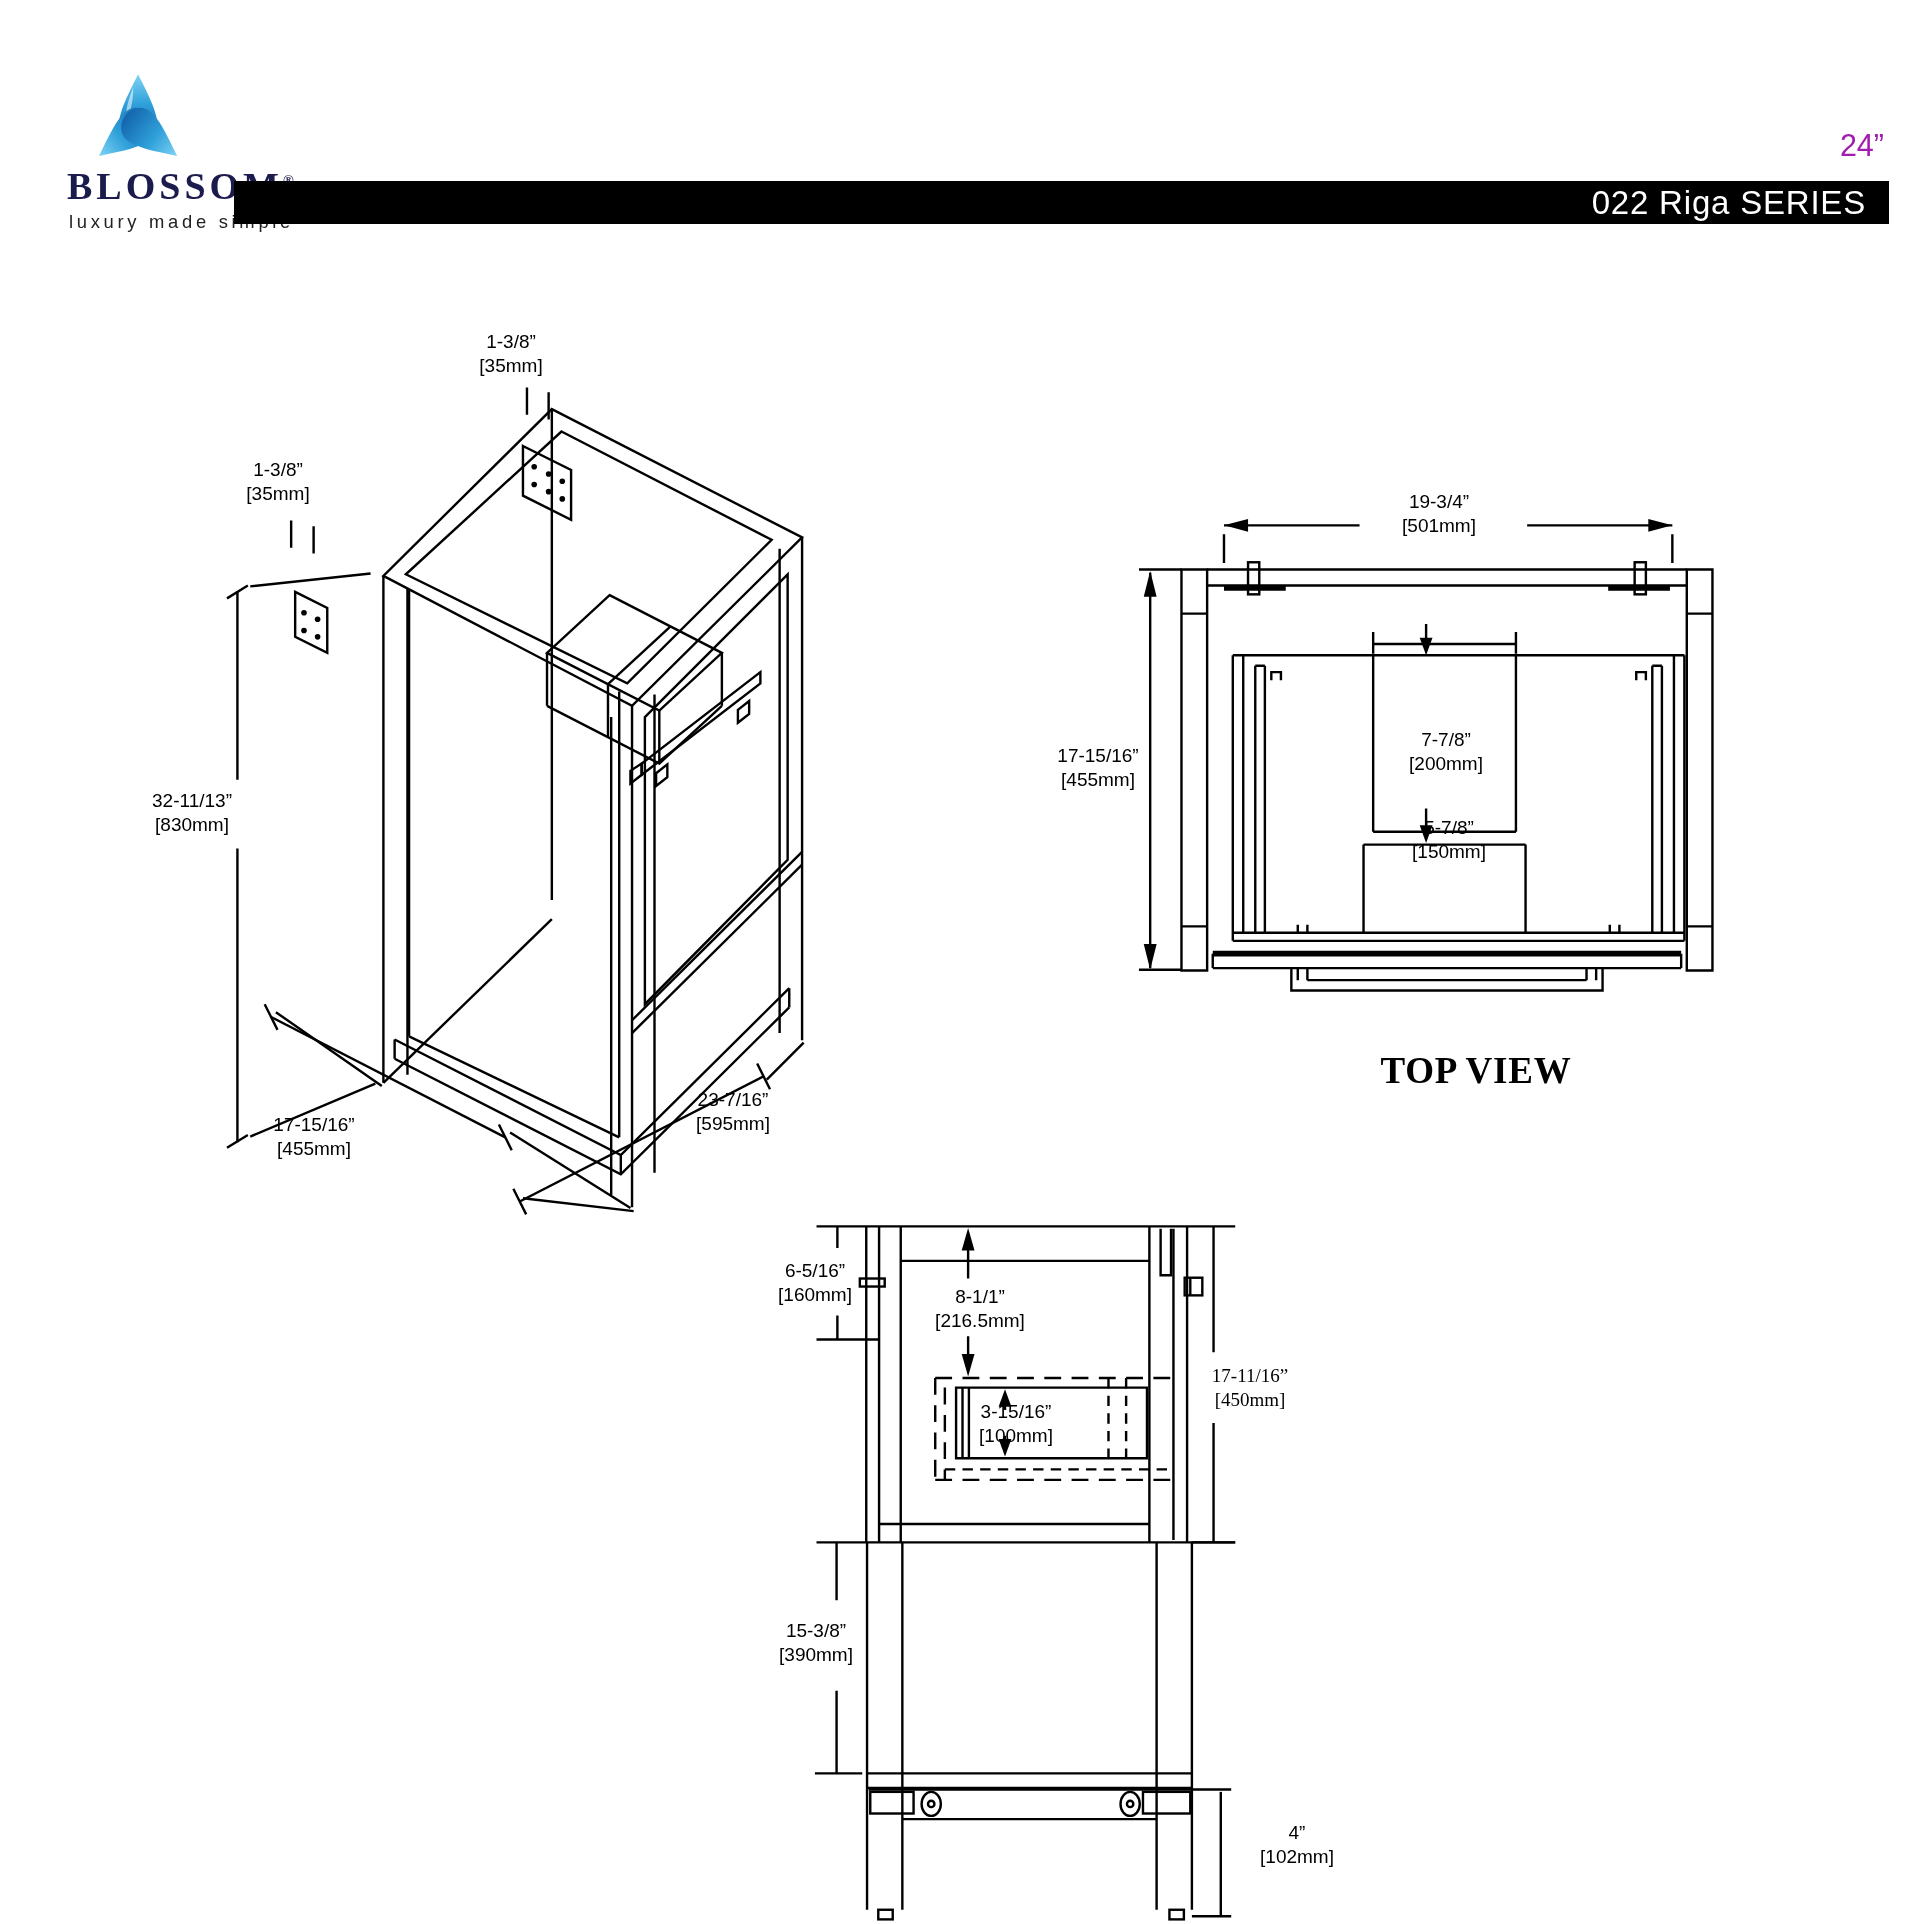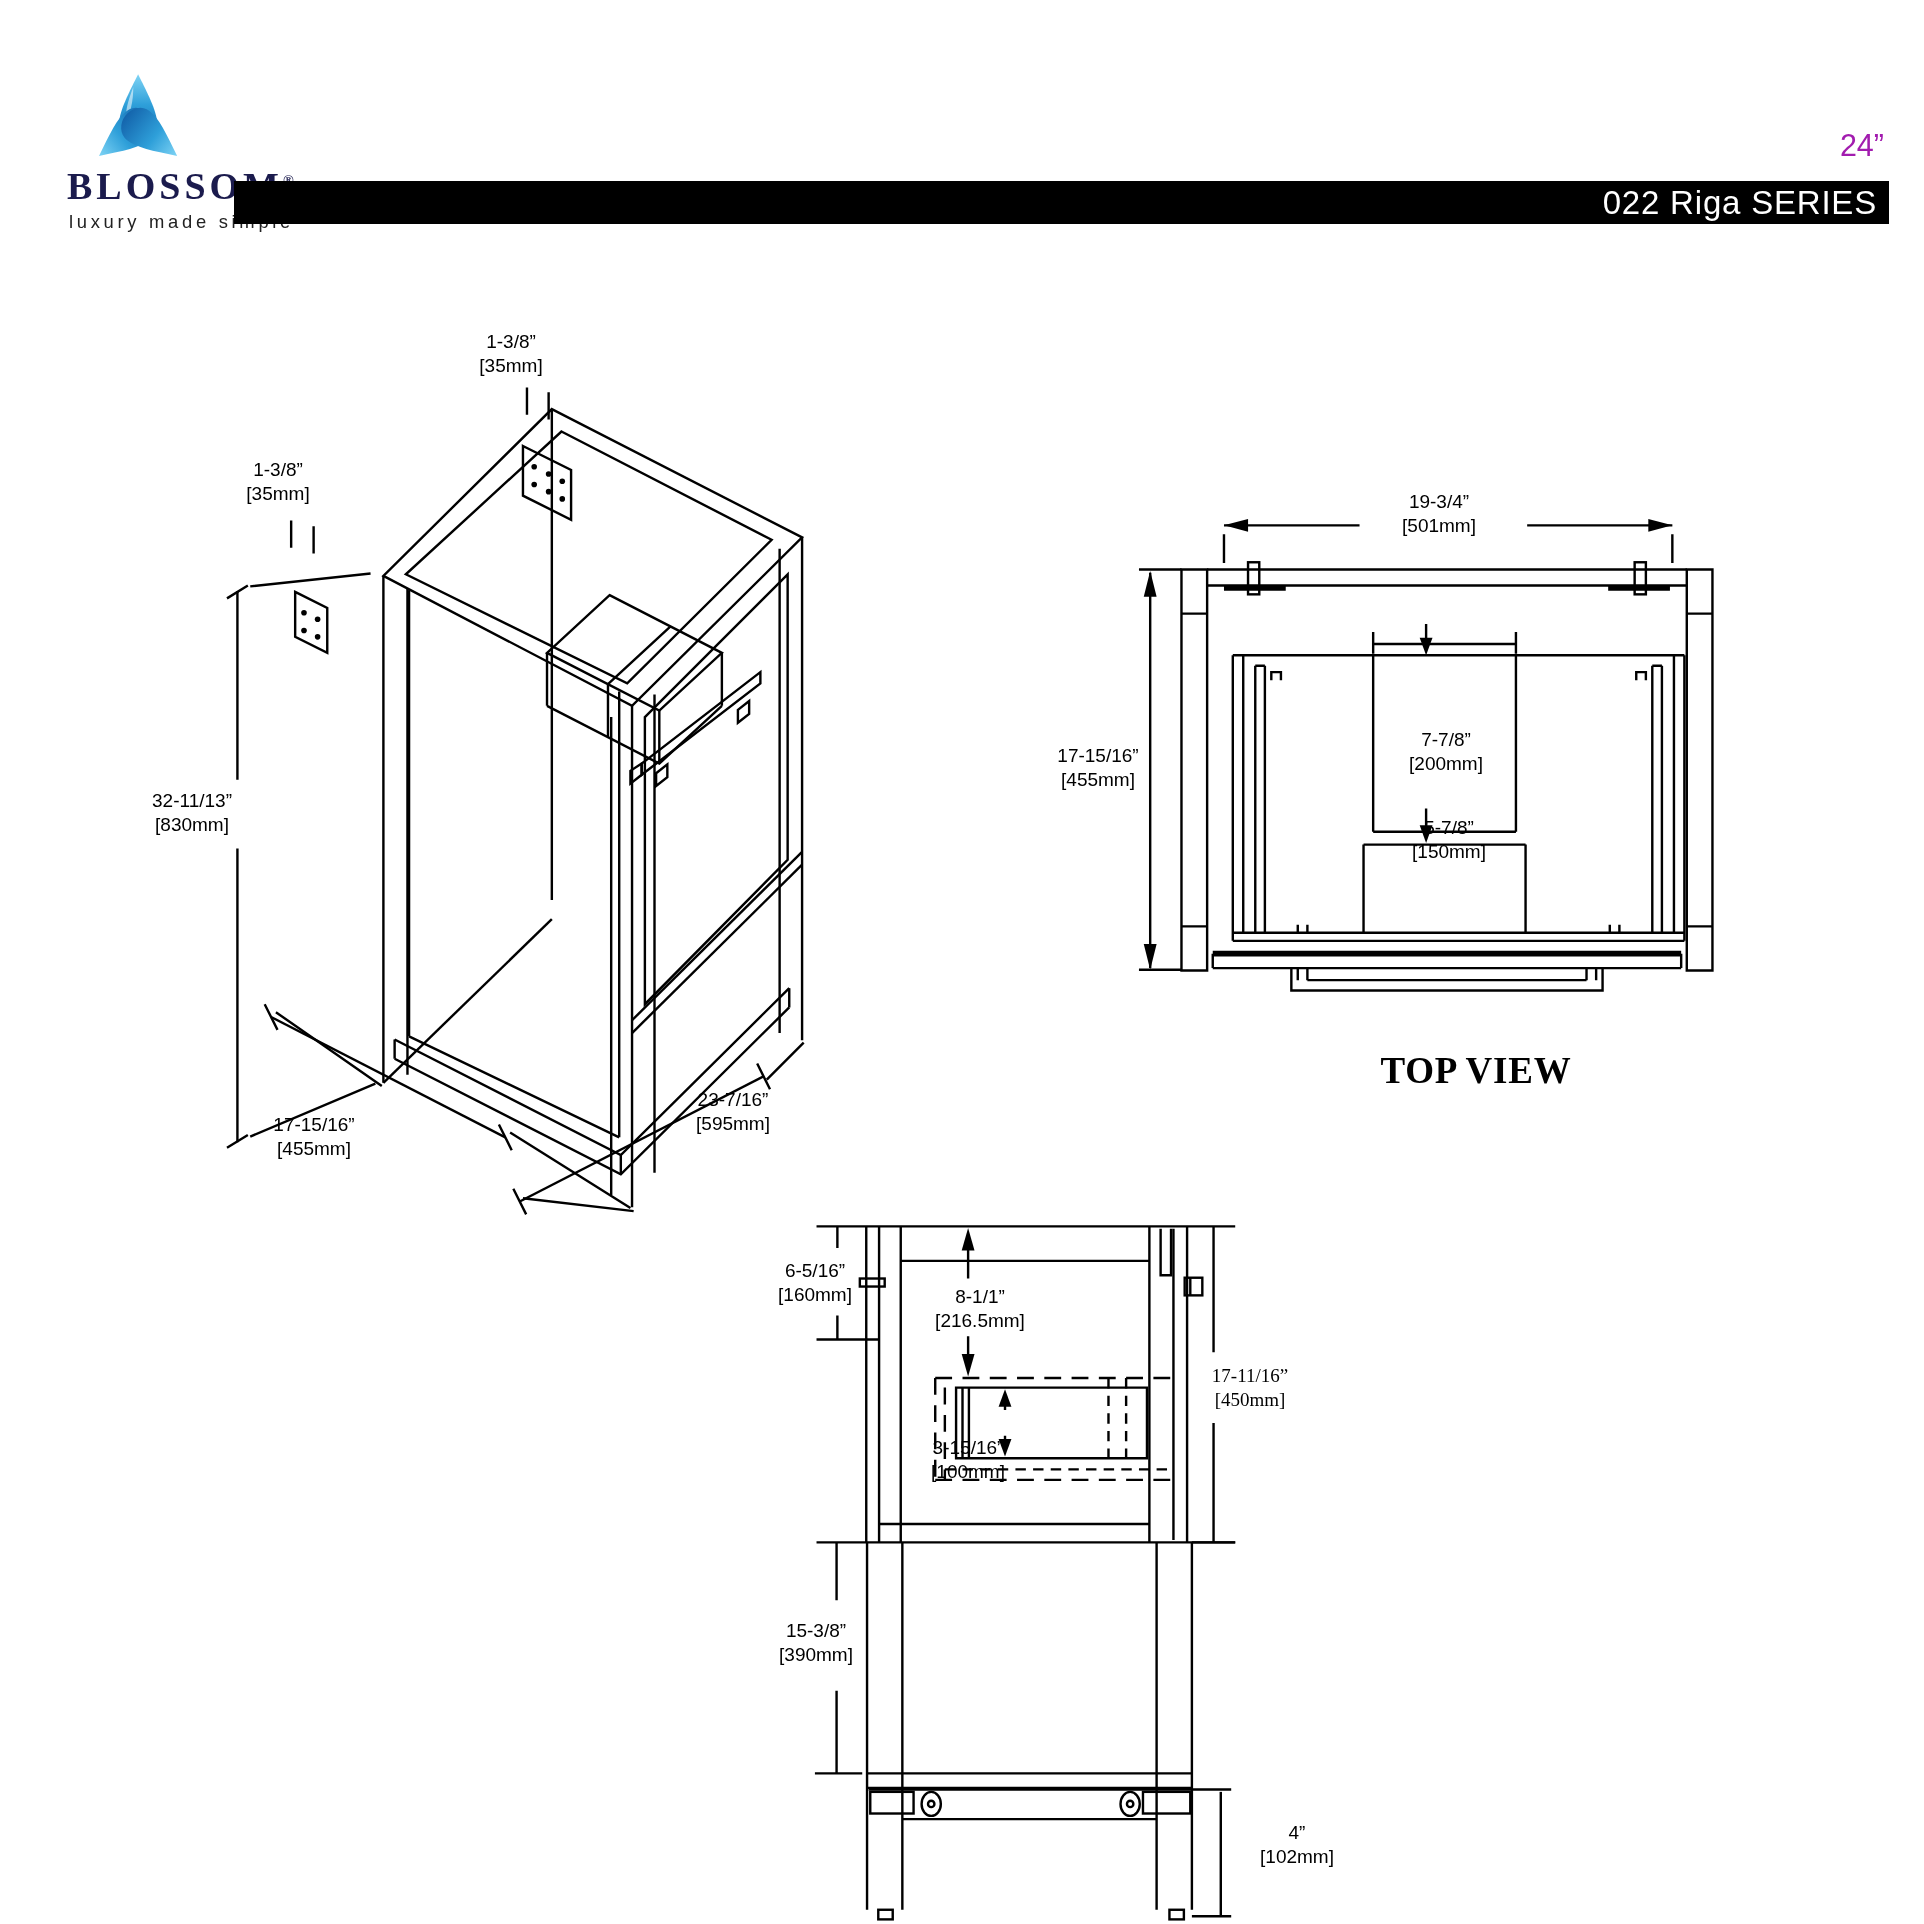--- a/index.html
+++ b/index.html
@@ -14,21 +14,21 @@
   svg .dot{fill:#000;stroke:none;}
   .dim{position:absolute;transform:translate(-50%,-50%);text-align:center;
        font-size:19px;line-height:1.24;white-space:nowrap;color:#000;}
   .viewtitle{position:absolute;transform:translate(-50%,-50%);font-size:37px;font-weight:bold;
        letter-spacing:0.8px;color:#000;white-space:nowrap;}
   #brand{position:absolute;left:67px;top:164px;font-family:"Liberation Serif",serif;
        font-weight:bold;font-size:38px;letter-spacing:4px;color:#1b1b4d;}
   #brand sup{font-size:14.4px;letter-spacing:0;}
   #tagline{position:absolute;left:69px;top:211px;font-size:18.4px;letter-spacing:3.7px;color:#222;}
   #series-bar{position:absolute;left:234px;top:181px;width:1655px;height:43px;background:#000;
-       display:flex;align-items:center;justify-content:flex-end;padding-right:12px;box-sizing:border-box;}
+       display:flex;align-items:center;justify-content:flex-end;padding-right:23px;box-sizing:border-box;}
   #series-bar .label{color:#fff;font-size:33px;letter-spacing:0.8px;}
   #size-label{position:absolute;left:1789px;top:128px;width:95px;text-align:right;font-size:30.5px;color:#a21caf;}
 </style>
 </head>
 <body>
 
 <div id="page">
 
   <svg width="209" height="120" style="left:72px;top:63px;" viewBox="0 0 260 150">
     <defs>
@@ -283,21 +283,21 @@
   <div class="dim" style="left:1449px;top:840px;">
     <span>5-7/8”</span><br><span>[150mm]</span></div>
   <div class="viewtitle" style="left:1476px;top:1070px;font-family:Liberation Serif, serif;">TOP VIEW</div>
 
   <div class="dim" style="left:815px;top:1283px;">
     <span>6-5/16”</span><br><span>[160mm]</span></div>
   <div class="dim" style="left:980px;top:1309px;">
     <span>8-1/1”</span><br><span>[216.5mm]</span></div>
   <div class="dim" style="left:1250px;top:1388px;font-family:Liberation Serif, serif;">
     <span>17-11/16”</span><br><span>[450mm]</span></div>
-  <div class="dim" style="left:968px;top:1424px;margin-top:36px;">
+  <div class="dim" style="left:1016px;top:1424px;">
     <span>3-15/16”</span><br><span>[100mm]</span></div>
   <div class="dim" style="left:816px;top:1643px;">
     <span>15-3/8”</span><br><span>[390mm]</span></div>
   <div class="dim" style="left:1297px;top:1845px;">
     <span>4”</span><br><span>[102mm]</span></div>
 
 </div>
 
 
 </body></html>

